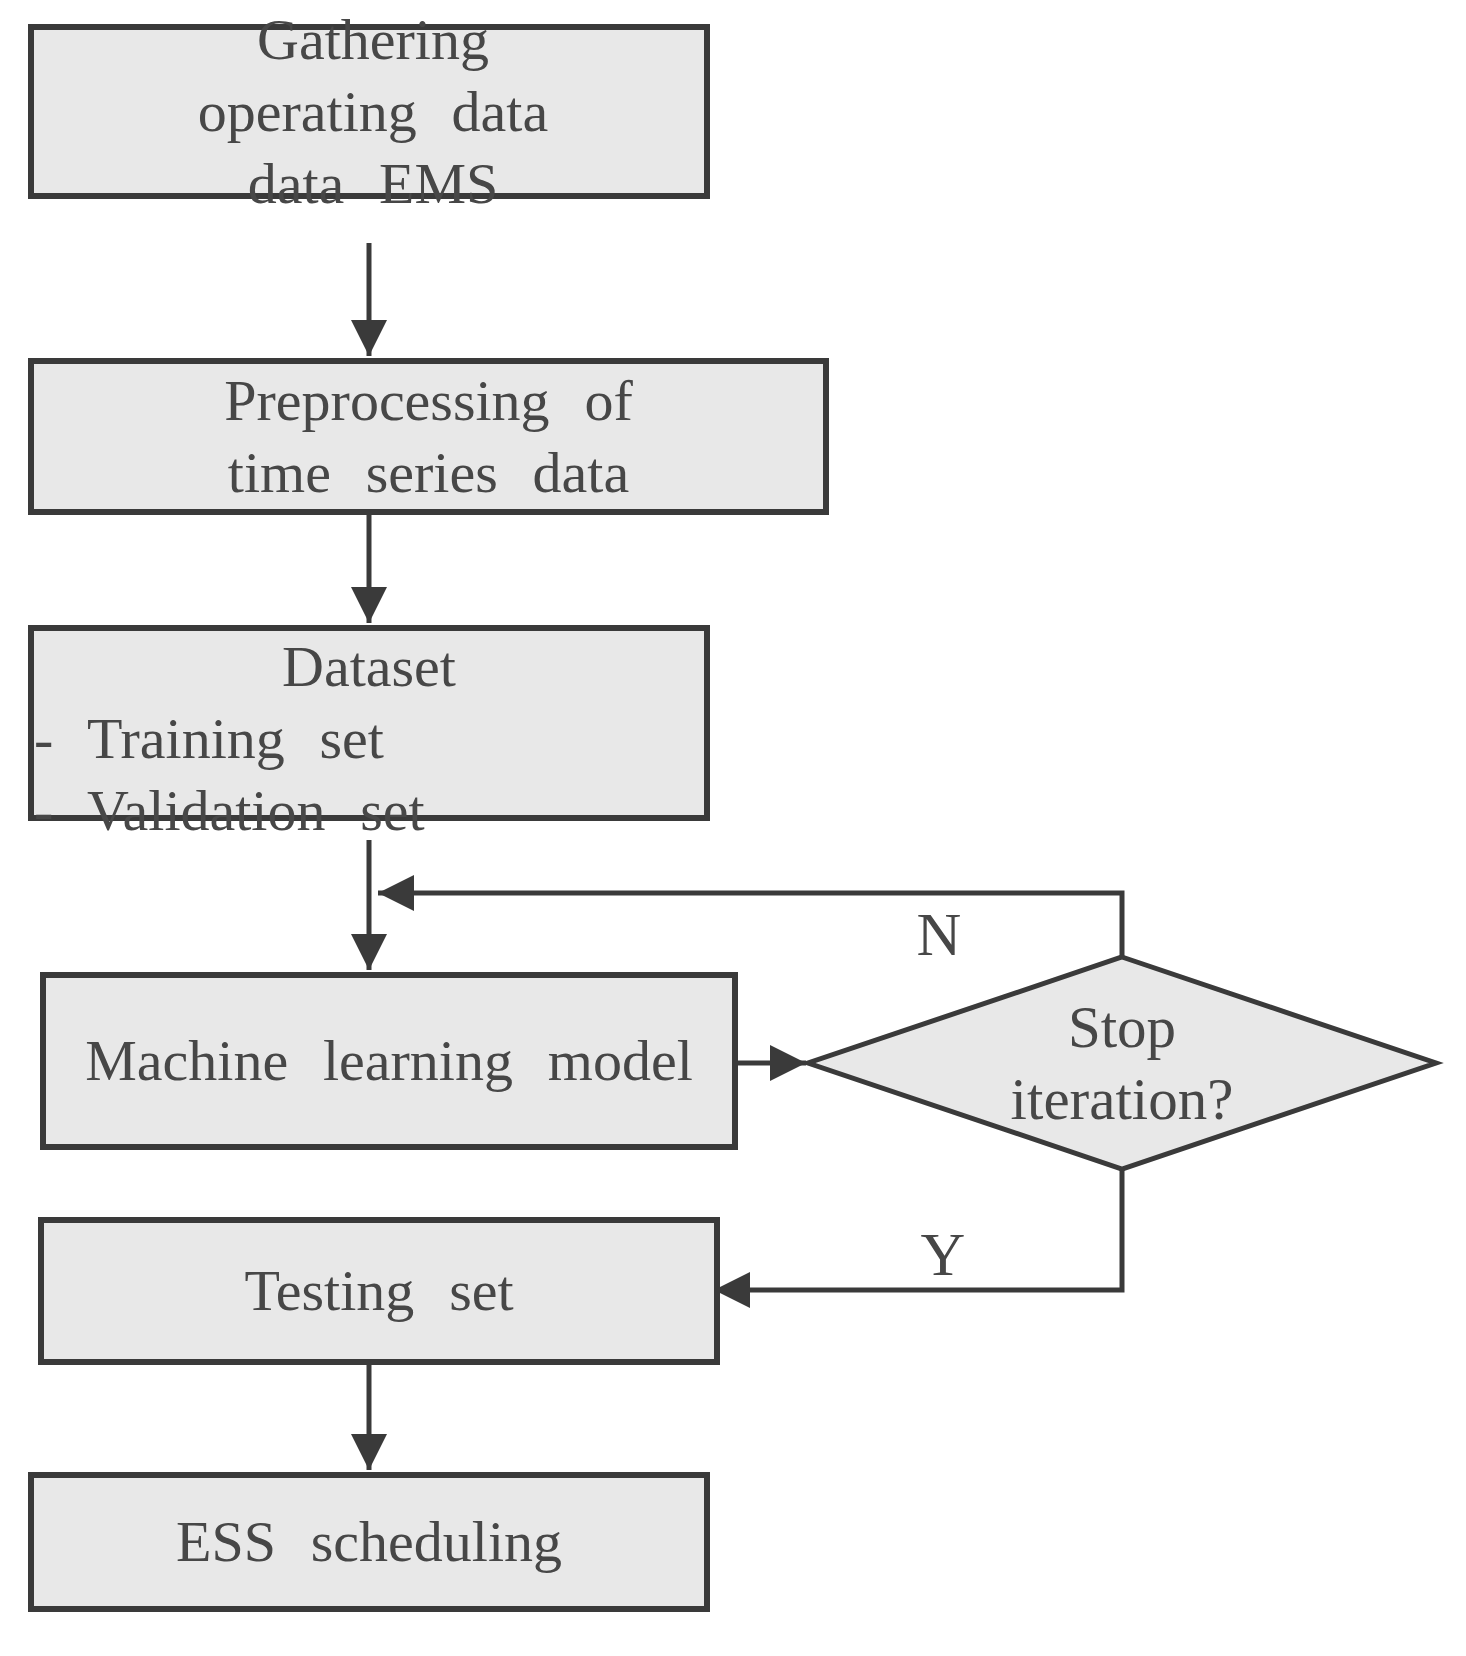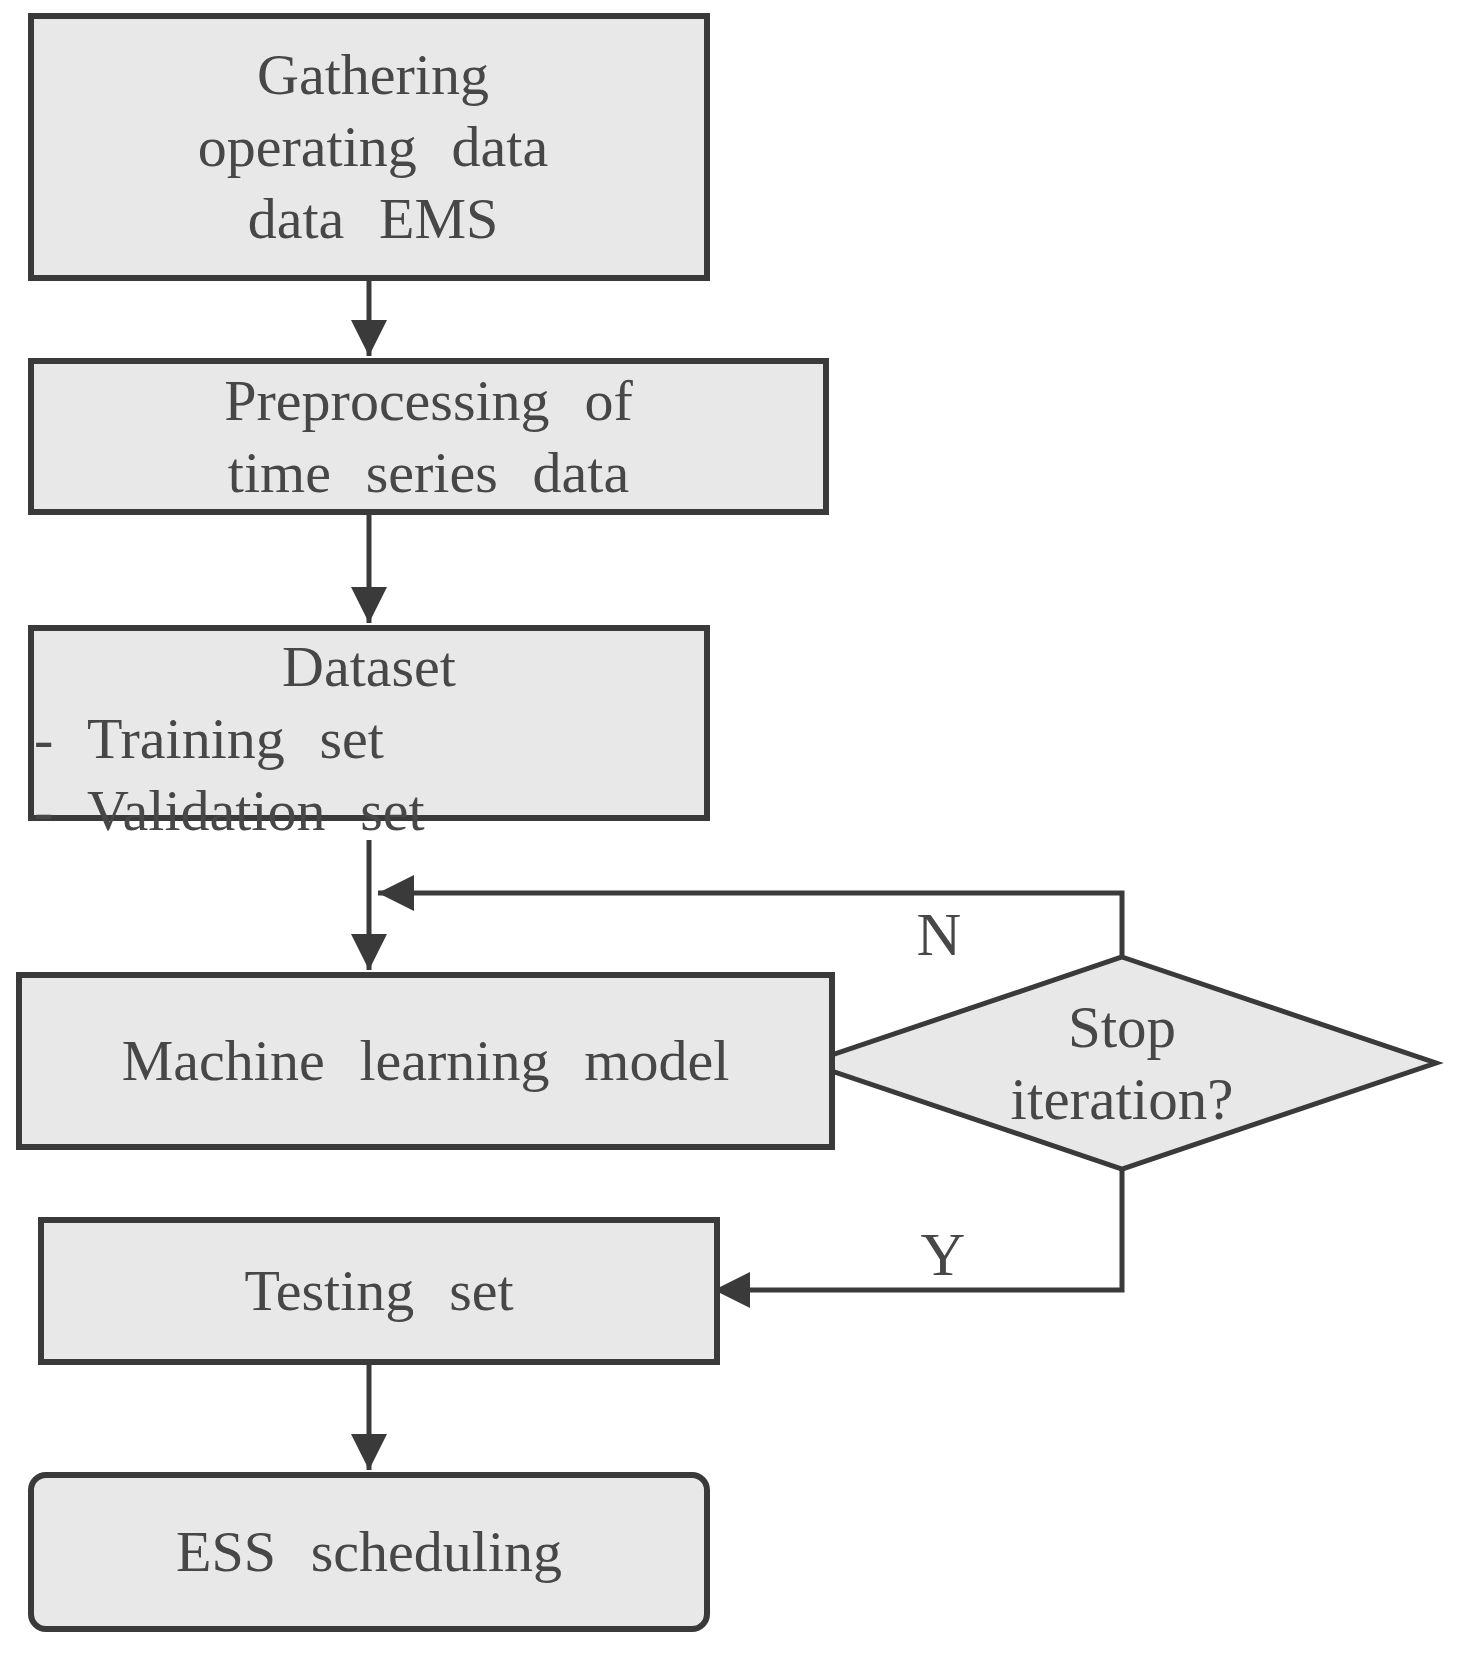--- a/index.html
+++ b/index.html
@@ -21,26 +21,26 @@
     position:absolute;
     box-sizing:border-box;
     background:#e8e8e8;
     border:6px solid #3a3a3a;
     display:flex;flex-direction:column;
     align-items:center;justify-content:center;
     font-size:58px;line-height:72px;
     word-spacing:0.35em;
     text-align:center;
   }
-  .node-gathering{left:28px;top:13px;width:682px;height:268px;padding-left:8px;}
+  .node-gathering{left:28px;top:24px;width:682px;height:175px;padding-left:8px;}
   .node-preprocessing{left:28px;top:358px;width:801px;height:157px;}
   .node-dataset{left:28px;top:625px;width:682px;height:196px;justify-content:space-between;}
-  .node-ml{left:16px;top:972px;width:819px;height:178px;justify-content:center;}
+  .node-ml{left:40px;top:972px;width:698px;height:178px;justify-content:center;}
   .node-testing{left:28px;top:1217px;width:682px;height:148px;margin-left:10px;}
-  .node-ess{left:28px;top:1472px;width:682px;height:160px;border-radius:18px;}
+  .node-ess{left:28px;top:1472px;width:682px;height:140px;}
   .node-dataset .bullet{
     align-self:flex-start;
     text-align:left;
   }
   .diamond-text{
     position:absolute;
     left:922px;top:975px;width:400px;height:176px;
     display:flex;flex-direction:column;
     align-items:center;justify-content:center;
     font-size:59px;line-height:72px;

